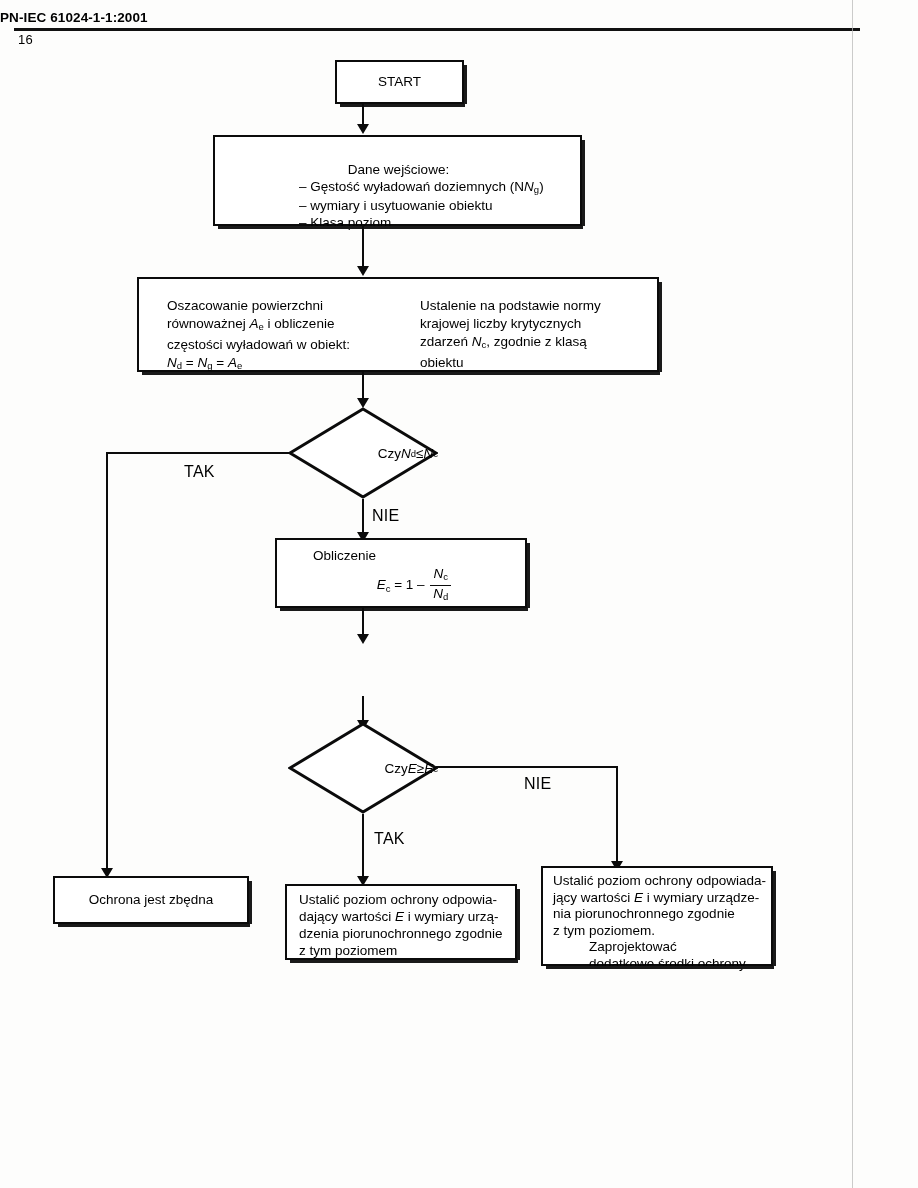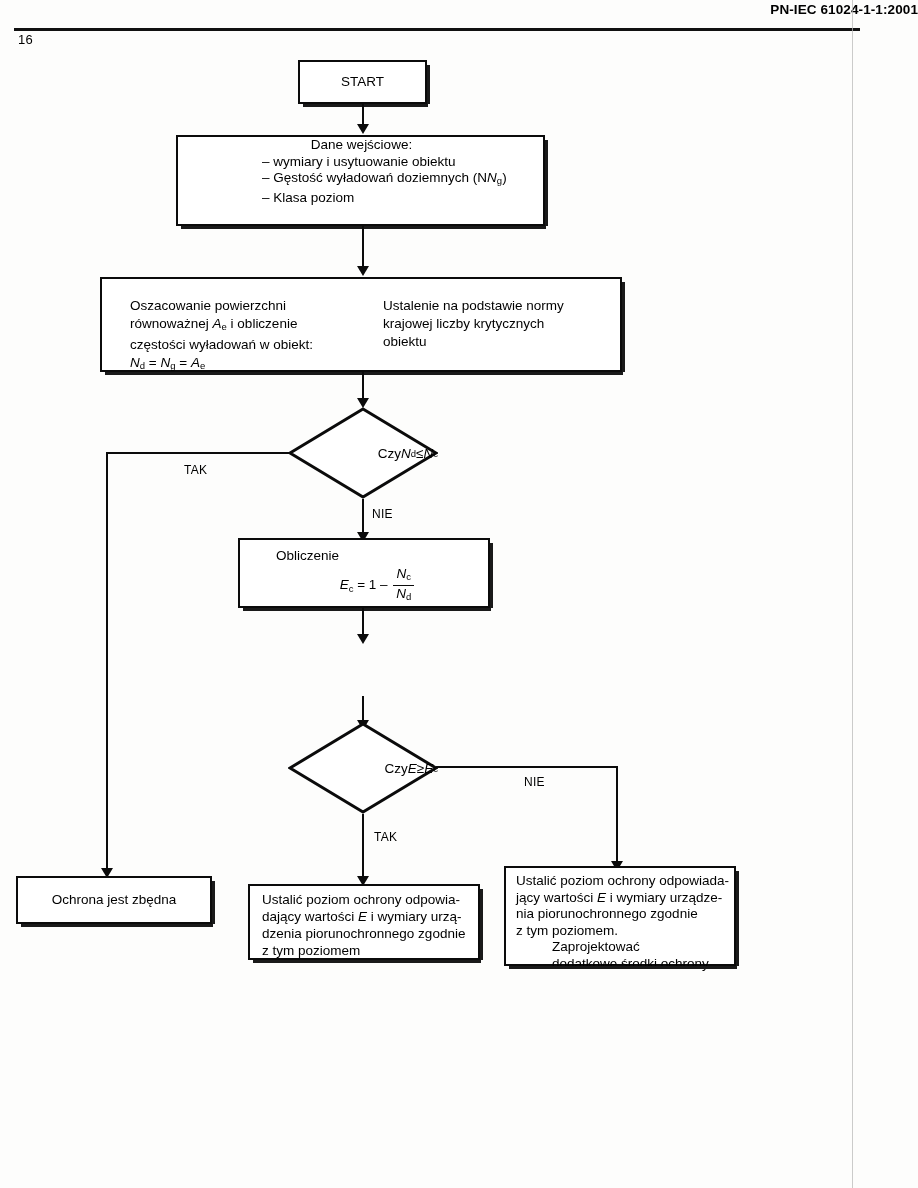--- a/index.html
+++ b/index.html
@@ -29,23 +29,23 @@
     left: 18px;
     top: 6px;
     font-size: 13px;
     font-weight: normal;
     letter-spacing: .2px;
     margin-top: 26px;
   }
   .hdr-title {
     position: absolute;
     left: 0;
-    top: 2px;
+    top: 10px;
     width: 918px;
-    text-align: right;
+    text-align: left;
     font-size: 13.5px;
     font-weight: bold;
     letter-spacing: .1px;
   }
   .hdr-rule {
     position: absolute;
     left: 14px;
     top: 28px;
     width: 846px;
     height: 3px;
@@ -62,20 +62,21 @@
   }
 
   
   .node {
     position: absolute;
     box-sizing: border-box;
     border: 2px solid #0b0b0b;
     background: #ffffff;
     font-size: 13.5px;
     line-height: 16.5px;
+    margin-left: 37px;
   }
   .node.shadow::after {
     content: "";
     position: absolute;
     left: 3px;
     right: -3px;
     bottom: -5px;
     height: 3px;
     background: #1a1a1a;
   }
@@ -130,21 +131,21 @@
   .ln.h { height: 2px; }
   .arrow-d {
     position: absolute;
     width: 0; height: 0;
     border-left: 6px solid transparent;
     border-right: 6px solid transparent;
     border-top: 10px solid #0b0b0b;
   }
   .edge-label {
     position: absolute;
-    font-size: 12px;
+    font-size: 16px;
     letter-spacing: .3px;
   }
 
   
   .mathi { font-style: italic; }
   sub {
     font-size: 9.5px;
     vertical-align: -0.25em;
     font-style: normal;
   }
@@ -207,44 +208,45 @@
   <div class="node shadow" style="left:298px; top:60px; width:129px; height:44px;">
     <div class="ctr">
         <span>START</span>
       </div>
   </div>
 
   <div class="ln v" style="left:362px; top:104px; height:22px;"></div>
   <div class="arrow-d" style="left:357px; top:124px;"></div>
 
   <div class="node shadow" style="left:176px; top:135px; width:369px; height:91px;">
-    <div class="pad" style="padding-top:0;">
+    <div class="pad" style="padding-top:25px;">
       <div style="text-align:center;">Dane wejściowe:</div>
       <div style="padding-left:72px;">
+        <div><span>– Gęstość wyładowań doziemnych (N</span><span class="mathi" style="font-style:italic">N</span><sub>g</sub><span>)</span></div>
         <div>– wymiary i usytuowanie obiektu</div>
-        <div><span>– Gęstość wyładowań doziemnych (N</span><span class="mathi" style="font-style:italic">N</span><sub>g</sub><span>)</span></div>
         <div>– Klasa poziom</div>
       </div>
     </div>
   </div>
 
   <div class="ln v" style="left:362px; top:226px; height:40px;"></div>
   <div class="arrow-d" style="left:357px; top:266px;"></div>
 
   <div class="node shadow" style="left:100px; top:277px; width:522px; height:95px;">
     <div class="twocol">
       <div class="col">
         <div>Oszacowanie powierzchni</div>
         <div><span>równoważnej </span><span class="mathi">A</span><sub>e</sub><span> i obliczenie</span></div>
         <div>częstości wyładowań w obiekt:</div>
         <div><span class="mathi">N</span><sub>d</sub><span> = </span><span class="mathi">N</span><sub>g</sub><span> = </span><span class="mathi">A</span><sub>e</sub></div>
       </div>
       <div class="col right">
         <div>Ustalenie na podstawie normy</div>
         <div>krajowej liczby krytycznych</div>
+        <div><span>zdarzeń </span><span class="mathi">N</span><sub>c</sub><span>, zgodnie z klasą</span></div>
         <div>obiektu</div>
       </div>
     </div>
   </div>
 
   <div class="ln v" style="left:362px; top:372px; height:27px;"></div>
   <div class="arrow-d" style="left:357px; top:398px;"></div>
 
   <div class="diamond" style="left:288px; top:407px; width:150px; height:92px;">
     <svg class="dshape" viewBox="0 0 150 92" preserveAspectRatio="none">

